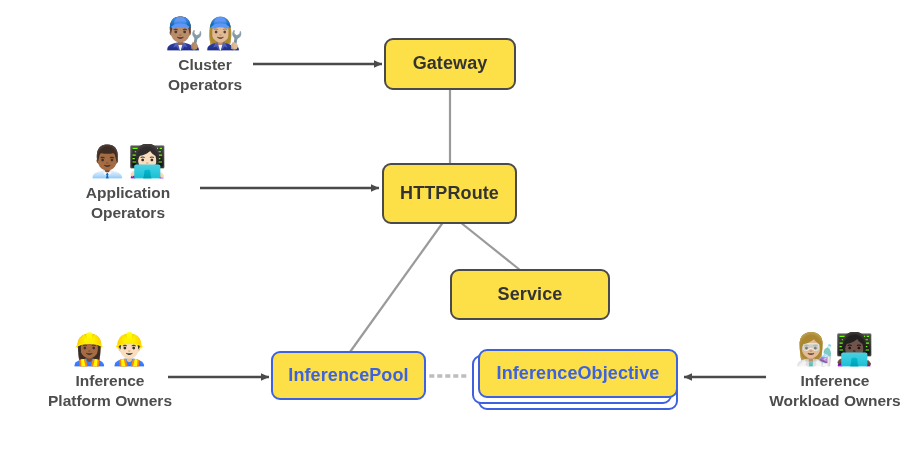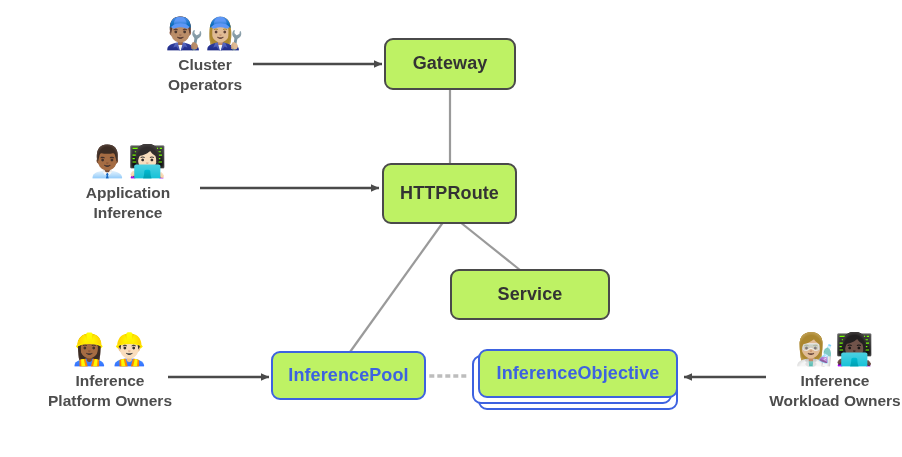--- a/index.html
+++ b/index.html
@@ -28,21 +28,21 @@
   }
 
   
   .node {
     position: absolute;
     box-sizing: border-box;
     display: flex;
     align-items: center;
     justify-content: center;
     border-radius: 9px;
-    background: #bef264;
+    background: #fde047;
     text-align: center;
     line-height: 1.1;
   }
   .node-label {
     font-weight: bold;
     letter-spacing: 0.1px;
     white-space: nowrap;
   }
   .node.gray {
     border: 2.2px solid #4a4a4a;
@@ -158,21 +158,21 @@
 
   <div class="persona" style="left:105px; top:18px;">
     <div class="persona-emojis">👨🏽‍🔧👩🏼‍🔧</div>
     <div class="persona-label">Cluster
 Operators</div>
   </div>
 
   <div class="persona" style="left:28px; top:146px;">
     <div class="persona-emojis">👨🏾‍💼👩🏻‍💻</div>
     <div class="persona-label">Application
-Inference</div>
+Operators</div>
   </div>
 
   <div class="persona" style="left:10px; top:334px;">
     <div class="persona-emojis">👷🏾‍♀️👷🏻‍♂️</div>
     <div class="persona-label">Inference
 Platform Owners</div>
   </div>
 
   <div class="persona" style="left:735px; top:334px;">
     <div class="persona-emojis">👩🏼‍🔬👩🏿‍💻</div>

